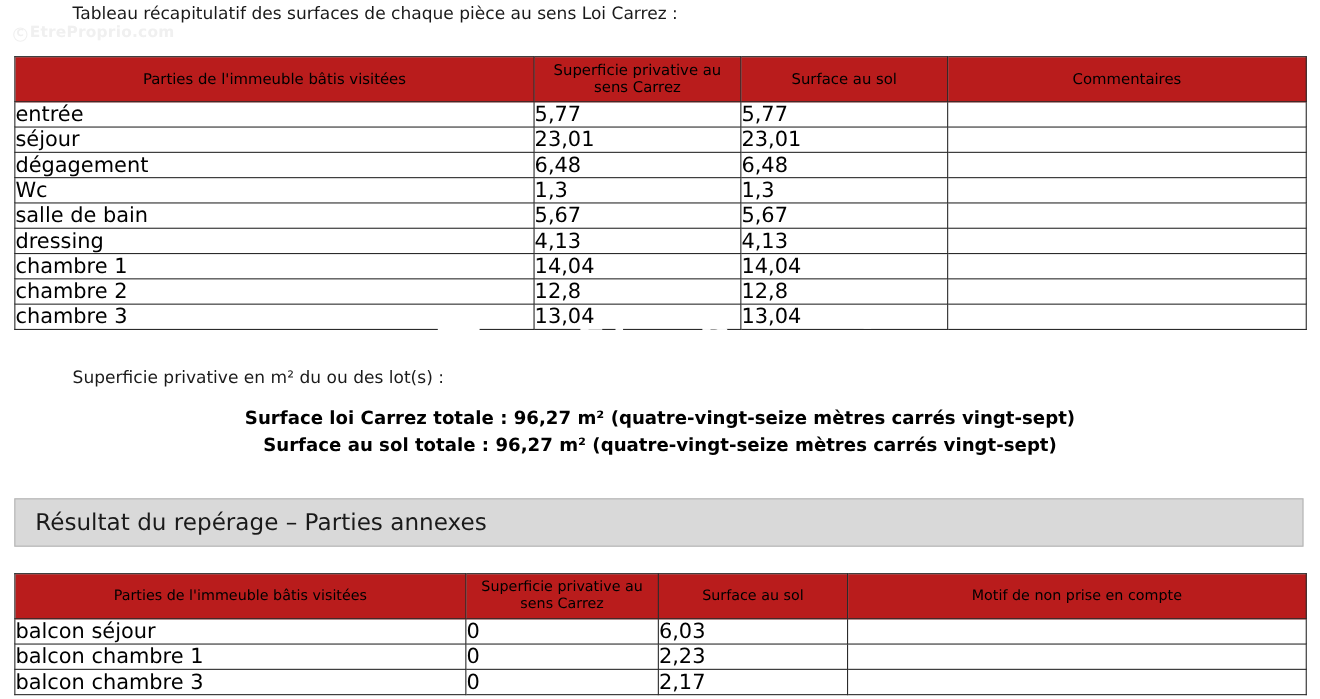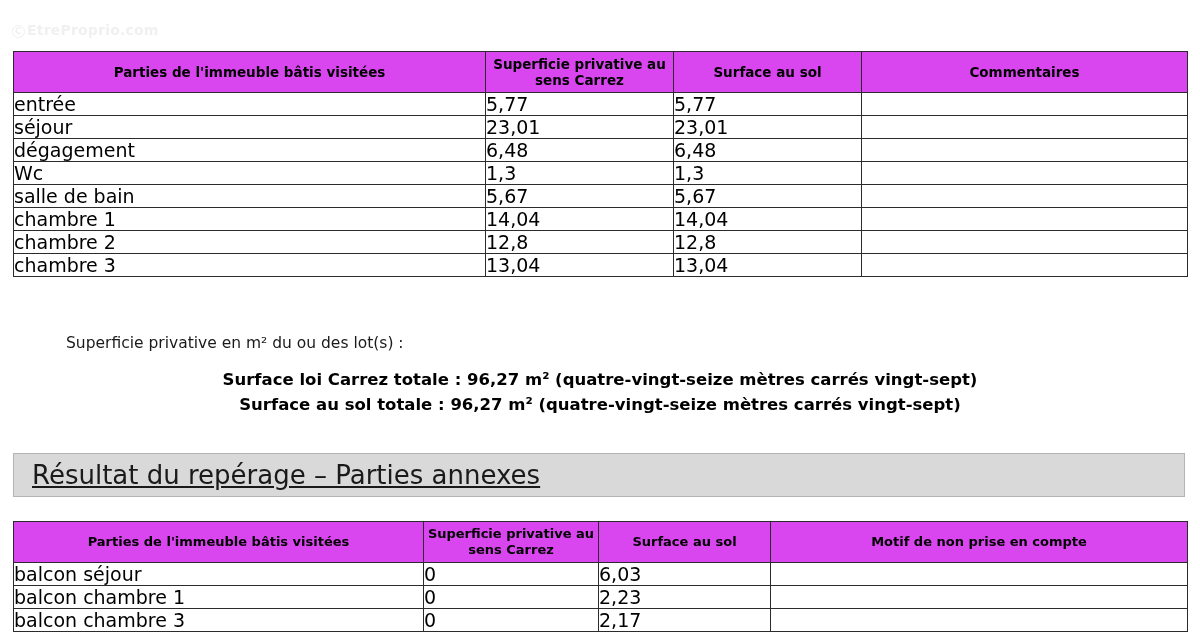--- a/index.html
+++ b/index.html
@@ -68,22 +68,22 @@
     background: #ffffff;
   }
   table.grid th,
   table.grid td {
     border: 1px solid #2b2b2b;
     padding: 0;
     font-size: 19px;
     vertical-align: middle;
   }
   table.grid thead th {
-    background: #d946ef;
-    font-weight: bold;
+    background: #b91c1c;
+    font-weight: normal;
     font-size: 13.5px;
     line-height: 16px;
     padding: 4px 3px;
   }
   table.grid tbody td {
     height: 22px;
     line-height: 22px;
   }
   td.cell-label {
     text-align: left;
@@ -150,25 +150,24 @@
     height: 44px;
     background: #d9d9d9;
     border: 1px solid #b4b4b4;
     box-sizing: border-box;
   }
   .section-banner .banner-text {
     position: absolute;
     left: 18px;
     top: 50%;
     transform: translateY(-50%);
-    font-size: 26px;
+    font-size: 21px;
     line-height: 26px;
     color: #1a1a1a;
     white-space: nowrap;
-    text-decoration: underline;
   }
 
   
   .big-watermark {
     position: absolute;
     left: 393px;
     top: 281px;
     width: 570px;
     height: 62px;
     pointer-events: none;
@@ -196,20 +195,21 @@
     width: 38px;
     height: 50px;
     background: #ffffff;
   }
 </style>
 </head>
 <body>
 
 <div class="page">
 
+  <div class="intro-line">Tableau récapitulatif des surfaces de chaque pièce au sens Loi Carrez :</div>
 
   <div class="corner-watermark">
     <span class="cw-c">C</span><span>EtreProprio.com</span>
   </div>
 
   <table class="grid" id="table-carrez">
     <colgroup>
       <col style="width:472px">
       <col style="width:188px">
       <col style="width:188px">
@@ -248,20 +248,26 @@
         <td class="cell-num">1,3</td>
         <td class="cell-blank"></td>
       </tr>
       <tr>
         <td class="cell-label">salle de bain</td>
         <td class="cell-num">5,67</td>
         <td class="cell-num">5,67</td>
         <td class="cell-blank"></td>
       </tr>
       <tr>
+        <td class="cell-label">dressing</td>
+        <td class="cell-num">4,13</td>
+        <td class="cell-num">4,13</td>
+        <td class="cell-blank"></td>
+      </tr>
+      <tr>
         <td class="cell-label">chambre 1</td>
         <td class="cell-num">14,04</td>
         <td class="cell-num">14,04</td>
         <td class="cell-blank"></td>
       </tr>
       <tr>
         <td class="cell-label">chambre 2</td>
         <td class="cell-num">12,8</td>
         <td class="cell-num">12,8</td>
         <td class="cell-blank"></td>

